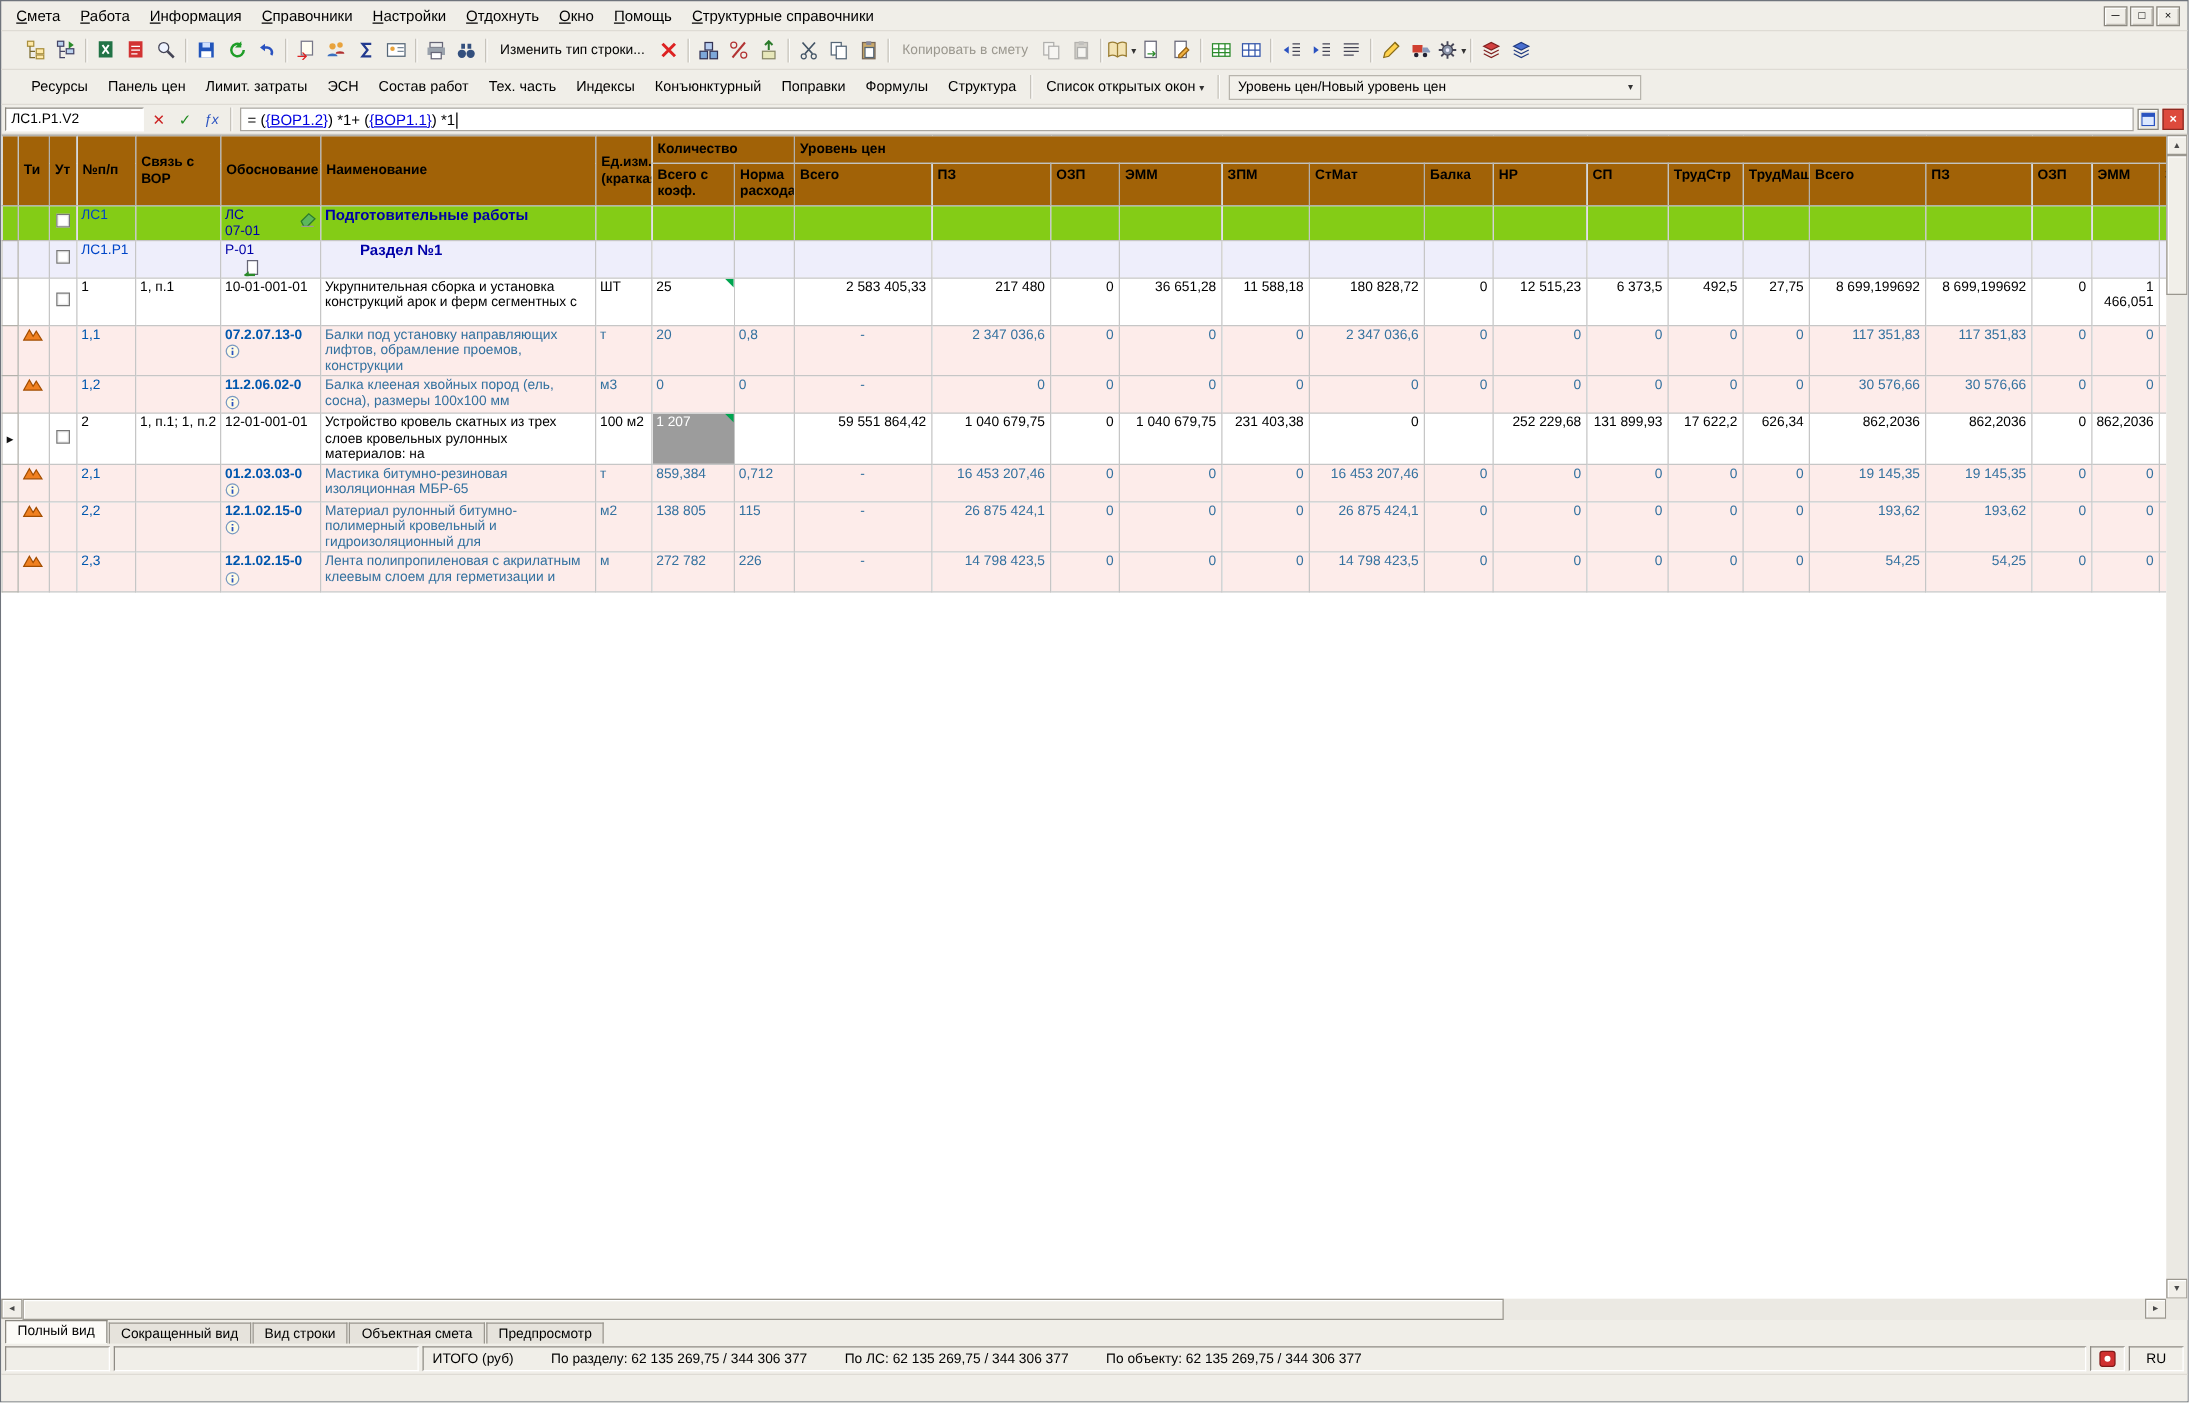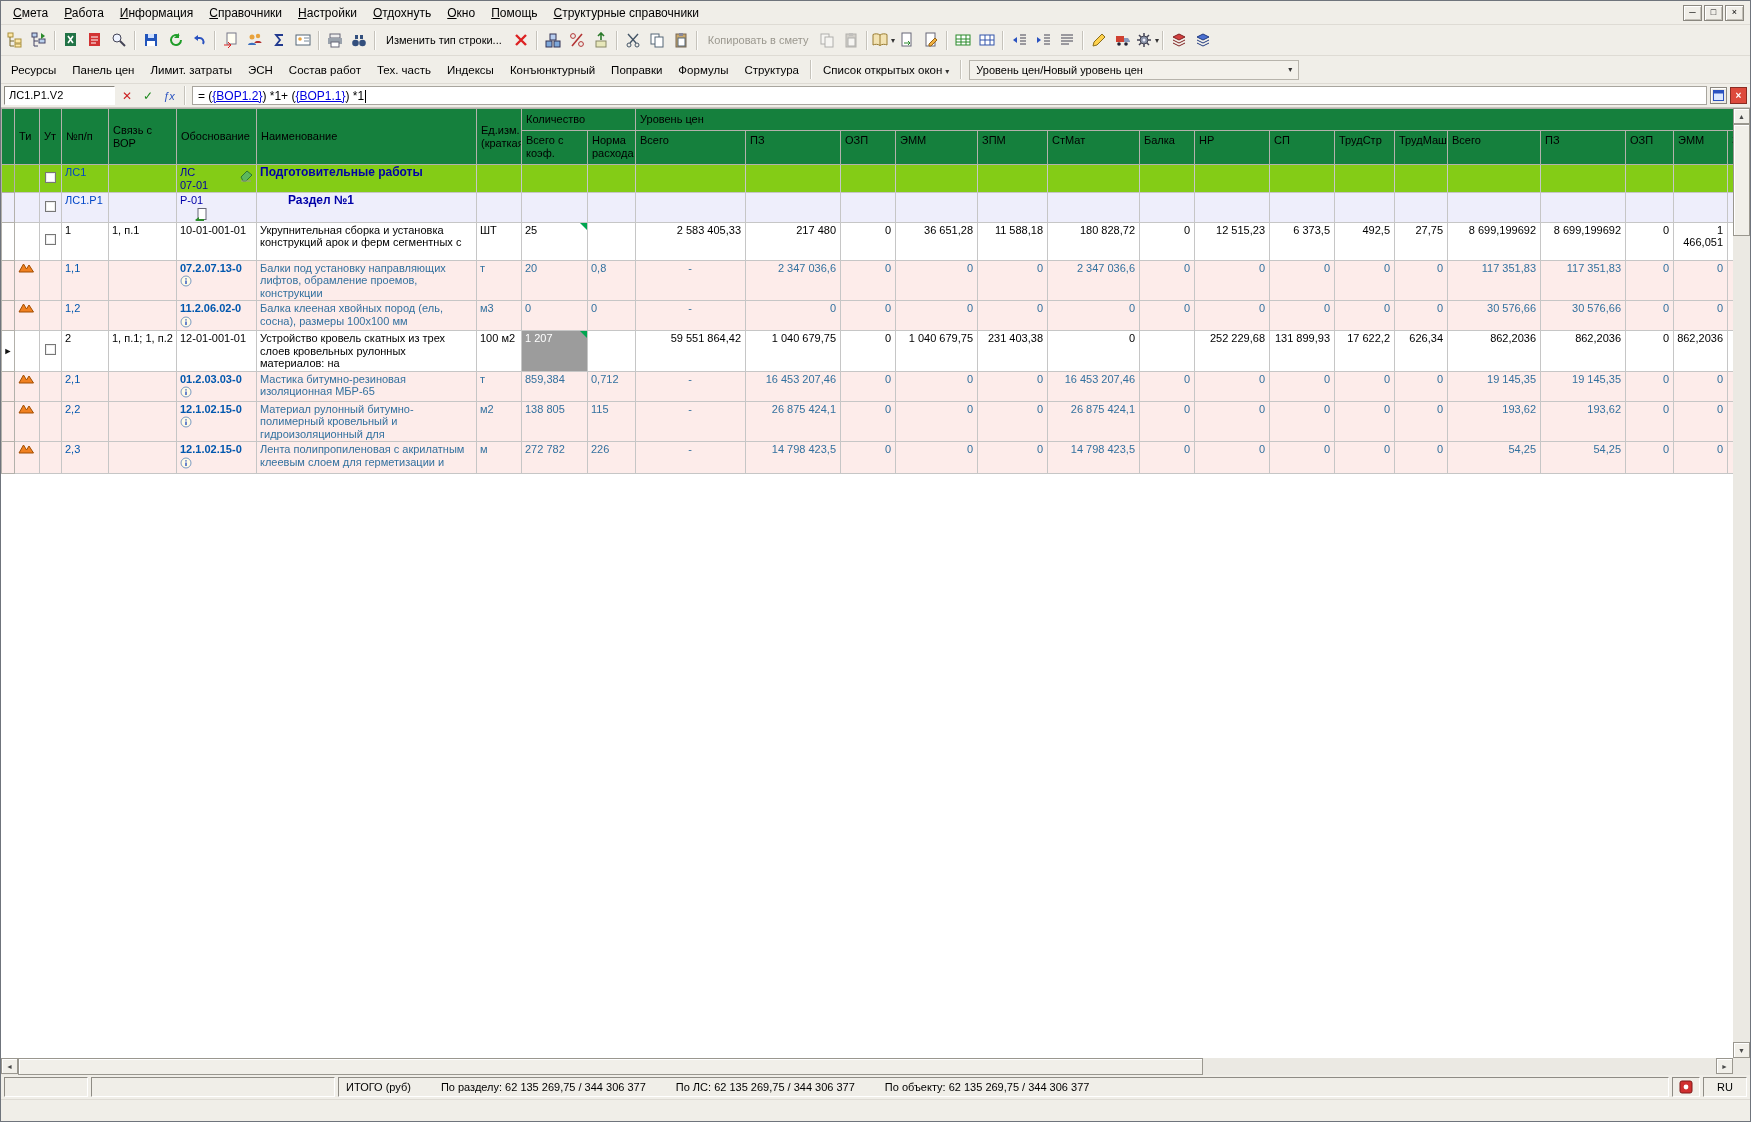--- a/index.html
+++ b/index.html
@@ -8,21 +8,21 @@
 .app{width:1751px;height:1122px;display:flex;flex-direction:column;border:1px solid #6f747c;background:#f0eee8}
 
 
 .menubar{height:24px;display:flex;align-items:center;padding:0 4px;border-bottom:1px solid #dedbd4}
 .menu-item{display:inline-block;padding:4px 8px 3px;font-size:12px;cursor:default}
 .menu-item::first-letter{text-decoration:underline}
 .win-controls{margin-left:auto;display:flex;gap:2px;padding-right:2px}
 .win-btn{width:19px;height:16px;display:flex;align-items:center;justify-content:center;font-size:9px;line-height:9px;background:#f0eee8;border:1px solid #8a877f;box-shadow:inset 1px 1px 0 #fff,inset -1px -1px 0 #c2bfb7}
 
 
-.toolbar{display:flex;align-items:center;padding:0 2px;border-bottom:1px solid #dedbd4}
+.toolbar{display:flex;align-items:center;padding:0 16px;border-bottom:1px solid #dedbd4}
 .t1{height:31px}
 .t2{height:28px}
 .tb{min-width:24px;height:23px;display:flex;align-items:center;justify-content:center;background:transparent;border:none;cursor:default}
 .tb svg{display:block}
 .tb.txt{padding:0 7px;font-size:11px;white-space:nowrap}
 .tb.disabled{color:#9b988f}
 .tb.disabled svg{opacity:.45;filter:grayscale(.9)}
 .sep{width:2px;height:19px;border-left:1px solid #c6c3bb;border-right:1px solid #fdfdfb;margin:0 3px}
 .drop{font-size:8px;margin-left:3px;color:#333}
 .pbtn{padding:4px 8px;font-size:11.5px;white-space:nowrap;background:none;border:none;cursor:default}
@@ -42,21 +42,21 @@
 .token{color:#0000e0;text-decoration:underline}
 .cursor{display:inline-block;width:1px;height:13px;background:#000;margin-left:1px;vertical-align:text-bottom}
 .fbtn-sq{width:17px;height:17px;display:flex;align-items:center;justify-content:center;border:1px solid #8a877f;box-shadow:inset 1px 1px 0 #fff;background:#eceae4}
 .fbtn-sq.redbg{background:#dd4a3c;color:#fff;font-weight:bold;font-size:10px;box-shadow:none;border-color:#8a2b22}
 
 
 .table-area{flex:1;display:flex;overflow:hidden;background:#fff}
 .grid-viewport{width:1734px;overflow:hidden;background:#fff}
 table.grid{border-collapse:collapse;table-layout:fixed;width:1766px}
 .grid th,.grid td{border:1px solid #c6c6c6;overflow:hidden;vertical-align:top;padding:1px 3px;font-size:11px;line-height:12.5px}
-.grid thead th{background:#15803d;font-weight:normal;text-align:left;vertical-align:middle;border-color:#b3b1ab;padding:2px 4px}
+.grid thead th{background:#a16207;font-weight:bold;text-align:left;vertical-align:middle;border-color:#b3b1ab;padding:2px 4px}
 .grid thead tr.h1 th{height:22px}
 .grid thead tr.h2 th{height:34px;vertical-align:top;padding-top:3px}
 th.thc{text-align:center}
 th.g{background:#cbe4c7}
 th.o{background:#f4c48c}
 th.gut,td.gut{background:#eceae4;border-color:#b3b1ab;padding:0;text-align:center;vertical-align:middle}
 td.gut .mark{font-size:9px;color:#111}
 td.num{text-align:right;padding-right:4px}
 td.dash{text-align:center}
 td.ut{text-align:center;vertical-align:middle}
@@ -795,20 +795,27 @@
   <div class="hscrollrow">
     <div class="hscroll">
       <span class="sbtn">◄</span>
       <span class="hthumb"></span>
       <span class="htrack"></span>
       <span class="sbtn">►</span>
     </div>
     <div class="corner"></div>
   </div>
 
+  <div class="tabsbar">
+    <span class="tab active">Полный вид</span>
+    <span class="tab">Сокращенный вид</span>
+    <span class="tab">Вид строки</span>
+    <span class="tab">Объектная смета</span>
+    <span class="tab">Предпросмотр</span>
+  </div>
 
   <div class="statusbar">
     <div class="spanel spa"></div>
     <div class="spanel spb"></div>
     <div class="spanel spc">
       <span>ИТОГО (руб)</span>
       <span class="sseg"><span>По разделу:</span> <span>62 135 269,75 / 344 306 377</span></span>
       <span class="sseg"><span>По ЛС:</span> <span>62 135 269,75 / 344 306 377</span></span>
       <span class="sseg"><span>По объекту:</span> <span>62 135 269,75 / 344 306 377</span></span>
     </div>

